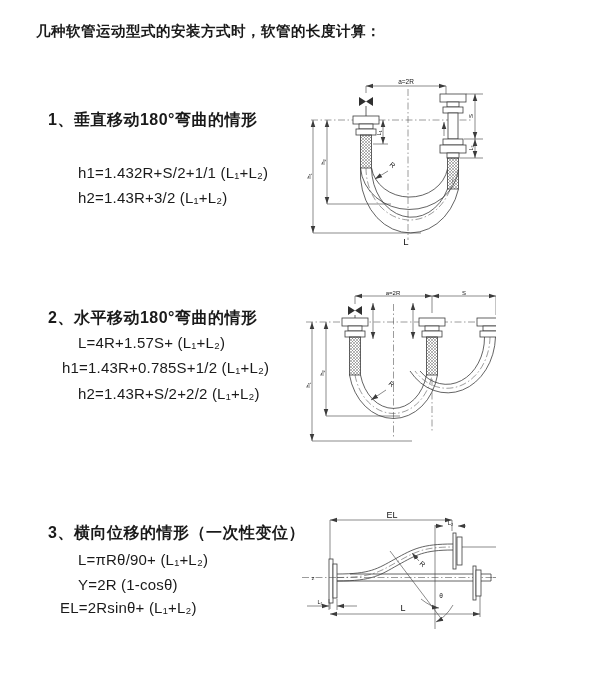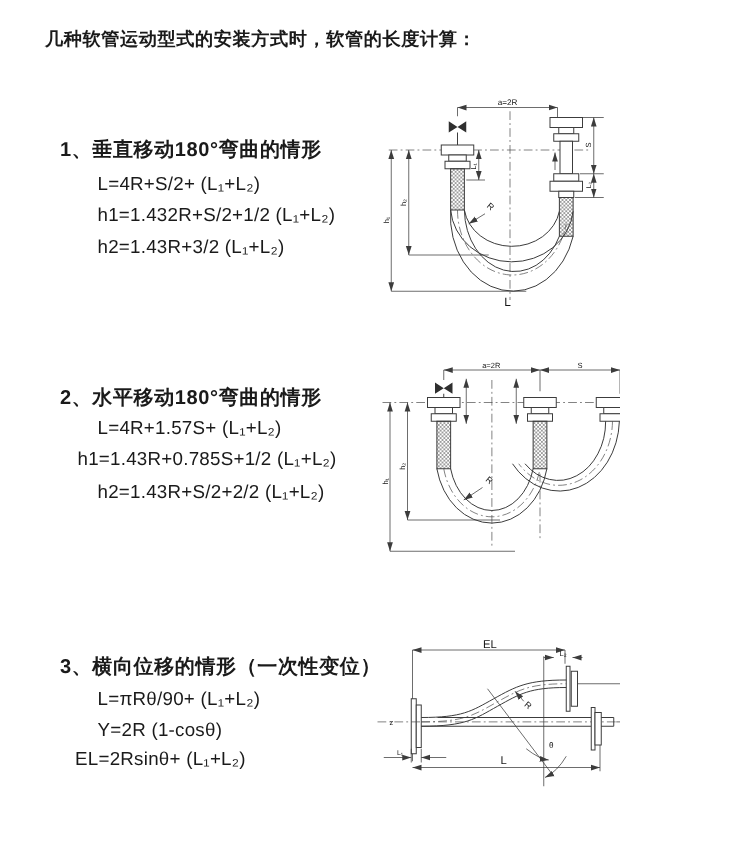--- a/index.html
+++ b/index.html
@@ -16,22 +16,21 @@
   .cl{stroke:#4a4a4a;stroke-width:.55;fill:none;stroke-dasharray:7 2.5 1.5 2.5;}
 </style>
 </head>
 <body>
 
 <div class="page">
 
   <div class="title">几种软管运动型式的安装方式时，软管的长度计算：</div>
 
   <div class="sec-heading" style="left:48px;top:110px">1、垂直移动180°弯曲的情形</div>
-  <div class="formula" style="left:78px;top:139px">L=4R+S/2+ (L₁+L₂)</div>
-  <div class="formula" style="left:78px;top:164px">h1=1.432R+S/2+1/2 (L₁+L₂)</div>
+  <div class="formula" style="left:78px;top:164px">h1=1.432R+S/2+1/1 (L₁+L₂)</div>
   <div class="formula" style="left:78px;top:189px">h2=1.43R+3/2 (L₁+L₂)</div>
 
   <div class="sec-heading" style="left:48px;top:308px">2、水平移动180°弯曲的情形</div>
   <div class="formula" style="left:78px;top:334px">L=4R+1.57S+ (L₁+L₂)</div>
   <div class="formula" style="left:62px;top:359px">h1=1.43R+0.785S+1/2 (L₁+L₂)</div>
   <div class="formula" style="left:78px;top:385px">h2=1.43R+S/2+2/2 (L₁+L₂)</div>
 
   <div class="sec-heading" style="left:48px;top:523px">3、横向位移的情形（一次性变位）</div>
   <div class="formula" style="left:78px;top:551px">L=πRθ/90+ (L₁+L₂)</div>
   <div class="formula" style="left:78px;top:576px">Y=2R (1-cosθ)</div>

